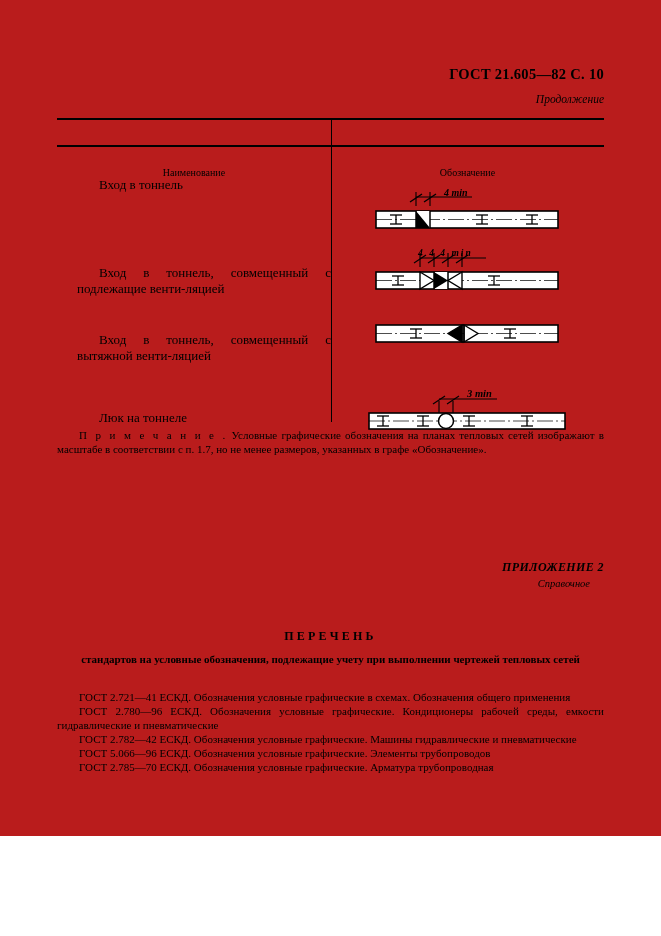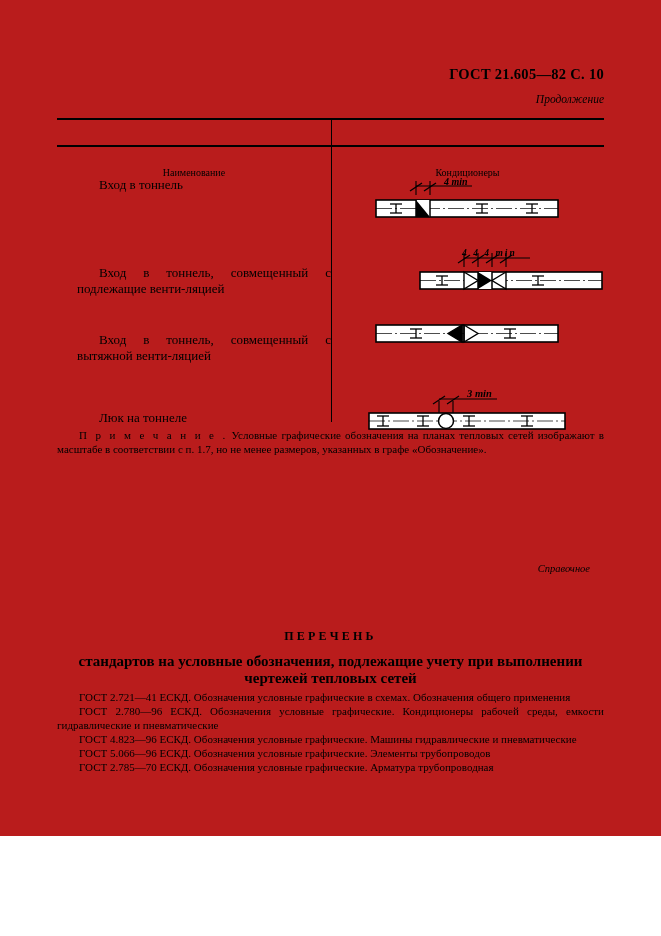--- a/index.html
+++ b/index.html
@@ -89,22 +89,22 @@
   .row-label.r1 { top: 30px;  }
   .row-label.r2 { top: 118px; }
   .row-label.r3 { top: 185px; }
   .row-label.r4 { top: 263px; }
 
   .row-figure {
     position: absolute;
     left: 274px;
     width: 273px;
   }
-  .row-figure.f1 { top: 28px;  }
-  .row-figure.f2 { top: 98px; margin-left: 44px;  }
+  .row-figure.f1 { top: 39px;  }
+  .row-figure.f2 { top: 98px;  }
   .row-figure.f3 { top: 170px; }
   .row-figure.f4 { top: 240px; }
   .row-figure svg { display: block; margin: 0 auto; }
 
   
   .note {
     position: absolute;
     left: 57px;
     top: 428px;
     width: 547px;
@@ -147,21 +147,21 @@
     font-size: 12px;
     font-weight: bold;
     letter-spacing: 3.2px;
   }
   .perechen-sub {
     position: absolute;
     left: 57px;
     top: 653px;
     width: 547px;
     text-align: center;
-    font-size: 15px;
+    font-size: 11px;
     font-weight: bold;
   }
 
   
   .std-list {
     position: absolute;
     left: 57px;
     top: 690px;
     width: 547px;
     font-size: 11px;
@@ -180,21 +180,21 @@
 
   <div class="doc-header">ГОСТ 21.605—82 С. 10</div>
   <div class="doc-continuation">Продолжение</div>
 
   <div class="symbols-table">
 
     <div class="col-divider"></div>
 
     <div class="table-head">
       <div class="th th-name">Наименование</div>
-      <div class="th th-desig">Кондиционеры</div>
+      <div class="th th-desig">Обозначение</div>
     </div>
 
     <div class="table-body">
 
       <div class="row-label r1">Вход в тоннель</div>
       <div class="row-label r2">Вход в тоннель, совмещенный с подлежащие венти-ляцией</div>
       <div class="row-label r4">Люк на тоннеле</div>
       <div class="row-label r3">Вход в тоннель, совмещенный с вытяжной венти-ляцией</div>
 
       <div class="row-figure f1">
@@ -322,27 +322,28 @@
       </div>
 
     </div>
   </div>
 
   <div class="note">
     <span class="sp">П р и м е ч а н и е .</span><span> Условные графические обозначения на планах тепловых сетей изображают в масштабе в соответствии с п.  1.7, но не менее размеров, указанных в графе «Обозначение».</span>
   </div>
 
   <div class="appendix-block">
+    <div class="appendix-title">ПРИЛОЖЕНИЕ 2</div>
     <div class="appendix-kind">Справочное</div>
   </div>
 
   <div class="perechen">ПЕРЕЧЕНЬ</div>
   <div class="perechen-sub">стандартов на условные обозначения, подлежащие учету при выполнении чертежей тепловых сетей</div>
 
   <div class="std-list">
     <div class="std-item no-justify">ГОСТ 2.721—41 ЕСКД. Обозначения условные графические в схемах. Обозначения общего применения</div>
     <div class="std-item">ГОСТ 2.780—96 ЕСКД. Обозначения условные графические. Кондиционеры рабочей среды, емкости гидравлические и пневматические</div>
-    <div class="std-item no-justify">ГОСТ 4.823—96 ЕСКД. Обозначения условные графические. Машины гидравлические и пневматические</div>
+    <div class="std-item no-justify">ГОСТ 2.782—42 ЕСКД. Обозначения условные графические. Машины гидравлические и пневматические</div>
     <div class="std-item no-justify">ГОСТ 5.066—96 ЕСКД. Обозначения условные графические. Элементы трубопроводов</div>
     <div class="std-item no-justify">ГОСТ 2.785—70 ЕСКД. Обозначения условные графические. Арматура трубопроводная</div>
   </div>
 
 </div>
 
 </body></html>

